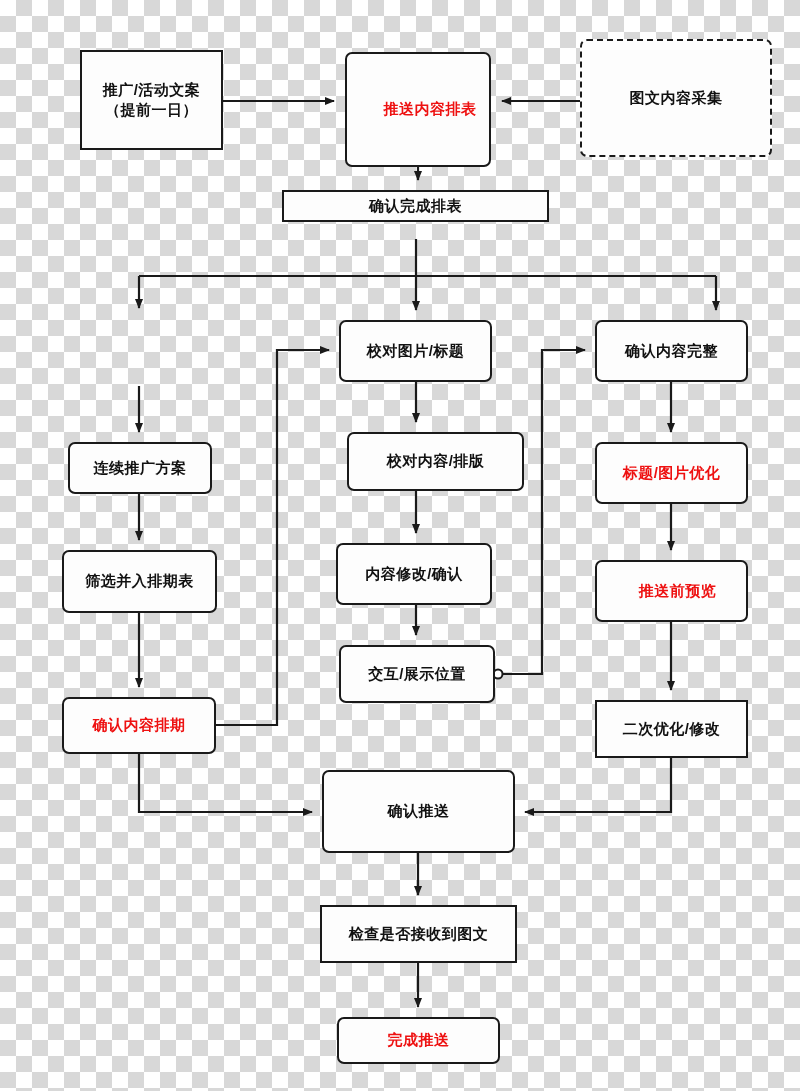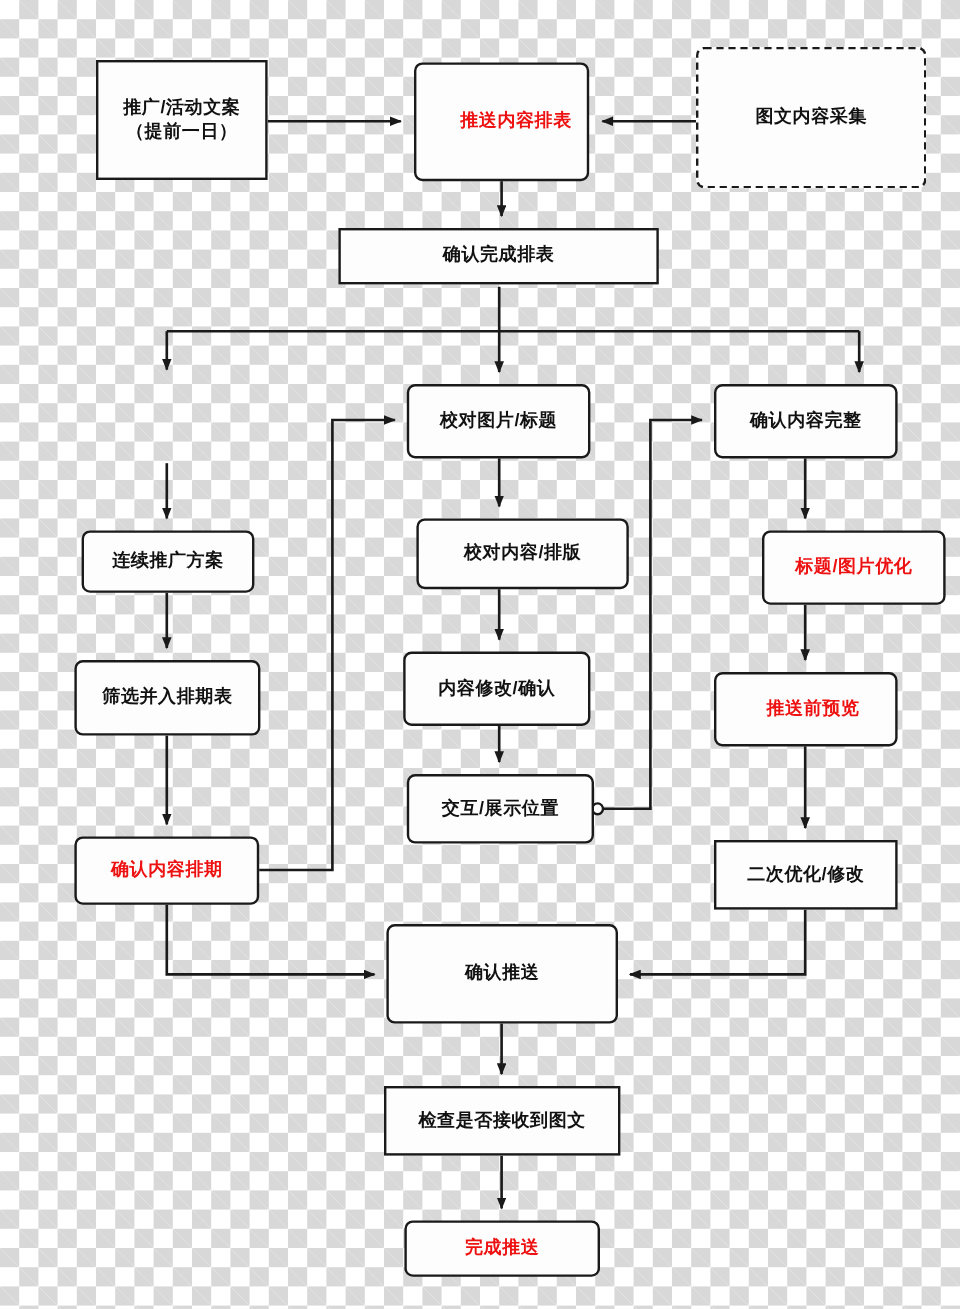--- a/index.html
+++ b/index.html
@@ -99,28 +99,28 @@
       <path d="M671,758 L671,812 L525,812" marker-end="url(#arrow)"></path>
 
       <path d="M418,853 L418,895" marker-end="url(#arrow)"></path>
 
       <path d="M418,963 L418,1007" marker-end="url(#arrow)"></path>
     </g>
   </svg>
 
   <div class="nodebox sharp" style="left:80px;  top:50px;   width:143px; height:100px;">推广/活动文案
 （提前一日）</div>
-  <div class="nodebox rounded red" style="left:345px; top:52px;  width:146px; height:99px;padding-left:24px;">推送内容排表</div>
+  <div class="nodebox rounded red" style="left:345px; top:52px;  width:146px; height:115px;padding-left:24px;">推送内容排表</div>
   <div class="nodebox dashed" style="left:580px; top:39px;  width:192px; height:118px;">图文内容采集</div>
-  <div class="nodebox sharp" style="left:282px; top:190px; width:267px; height:47px;">确认完成排表</div>
+  <div class="nodebox sharp" style="left:282px; top:190px; width:267px; height:32px;">确认完成排表</div>
   <div class="nodebox rounded" style="left:339px; top:320px; width:153px; height:62px;">校对图片/标题</div>
   <div class="nodebox rounded" style="left:595px; top:320px; width:153px; height:62px;">确认内容完整</div>
   <div class="nodebox rounded" style="left:68px;  top:442px; width:144px; height:52px;">连续推广方案</div>
   <div class="nodebox rounded" style="left:327px; top:432px; width:177px; height:59px;margin-left:20px;">校对内容/排版</div>
-  <div class="nodebox rounded red" style="left:595px; top:442px; width:153px; height:62px;margin-left:40px;">标题/图片优化</div>
+  <div class="nodebox rounded red" style="left:595px; top:442px; width:153px; height:62px;">标题/图片优化</div>
   <div class="nodebox rounded" style="left:62px; top:550px; width:155px; height:63px;">筛选并入排期表</div>
   <div class="nodebox rounded" style="left:336px; top:543px; width:156px; height:62px;">内容修改/确认</div>
   <div class="nodebox rounded red" style="left:595px; top:560px; width:153px; height:62px;padding-left:12px;">推送前预览</div>
   <div class="nodebox rounded" style="left:339px; top:645px; width:156px; height:58px;">交互/展示位置</div>
   <div class="nodebox rounded red" style="left:62px; top:697px; width:154px; height:57px;">确认内容排期</div>
   <div class="nodebox sharp" style="left:595px; top:700px; width:153px; height:58px;text-align:right;">二次优化/修改</div>
   <div class="nodebox rounded" style="left:322px; top:770px; width:193px; height:83px;">确认推送</div>
   <div class="nodebox sharp" style="left:320px; top:905px; width:197px; height:58px;">检查是否接收到图文</div>
   <div class="nodebox rounded red" style="left:337px; top:1017px; width:163px; height:47px;">完成推送</div>
 

